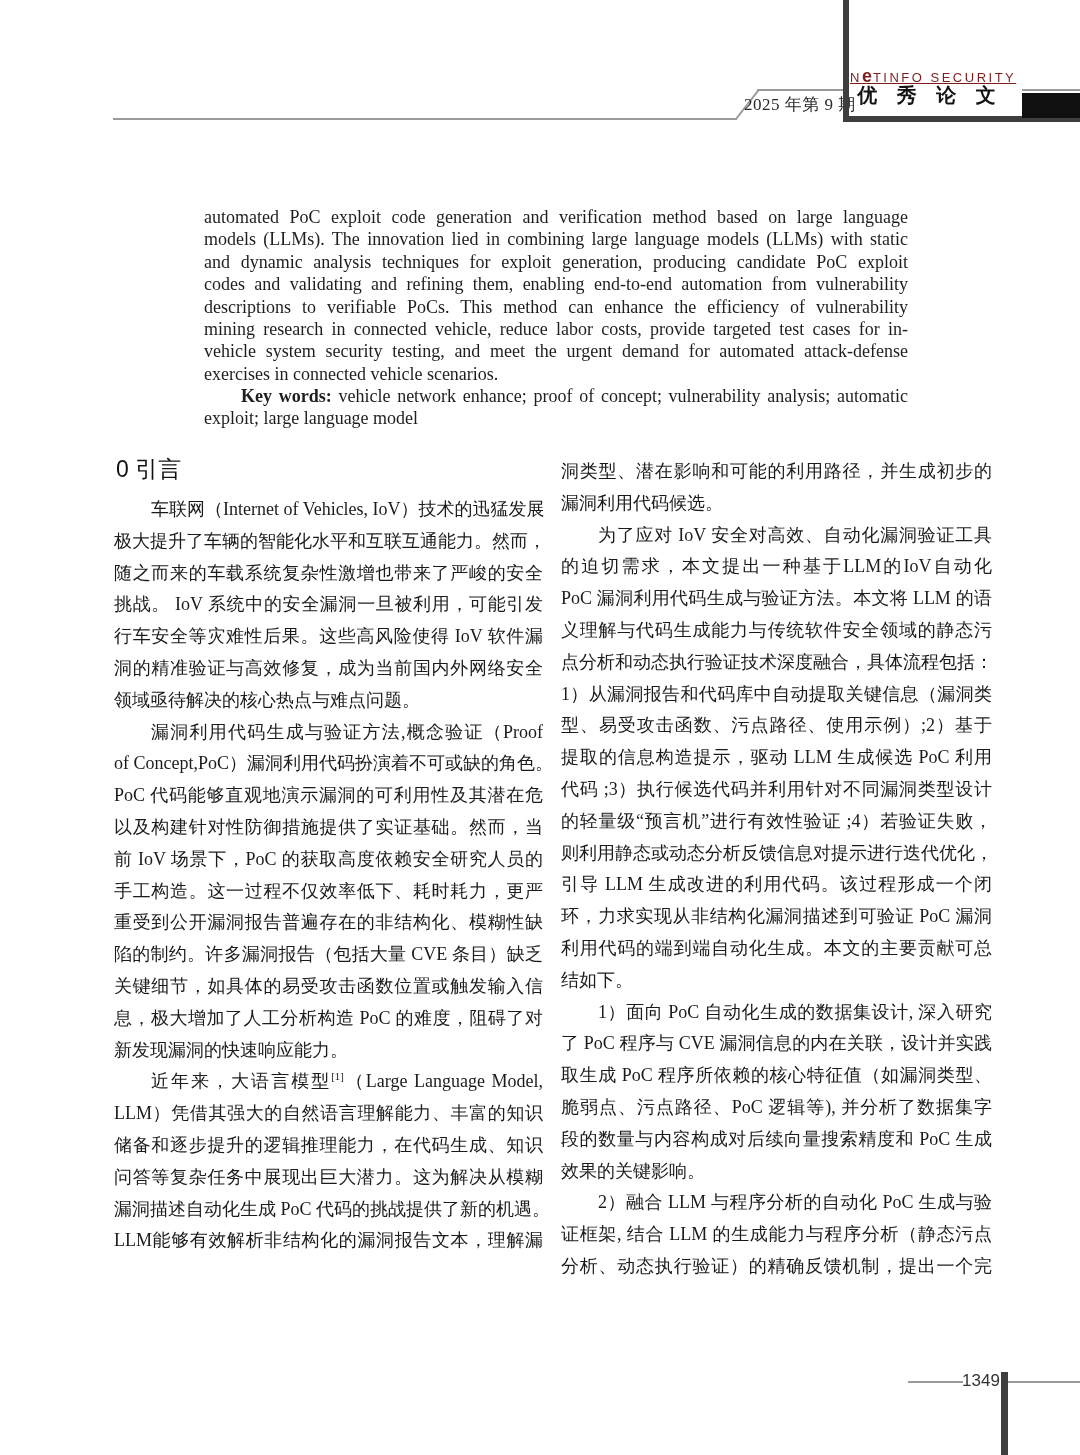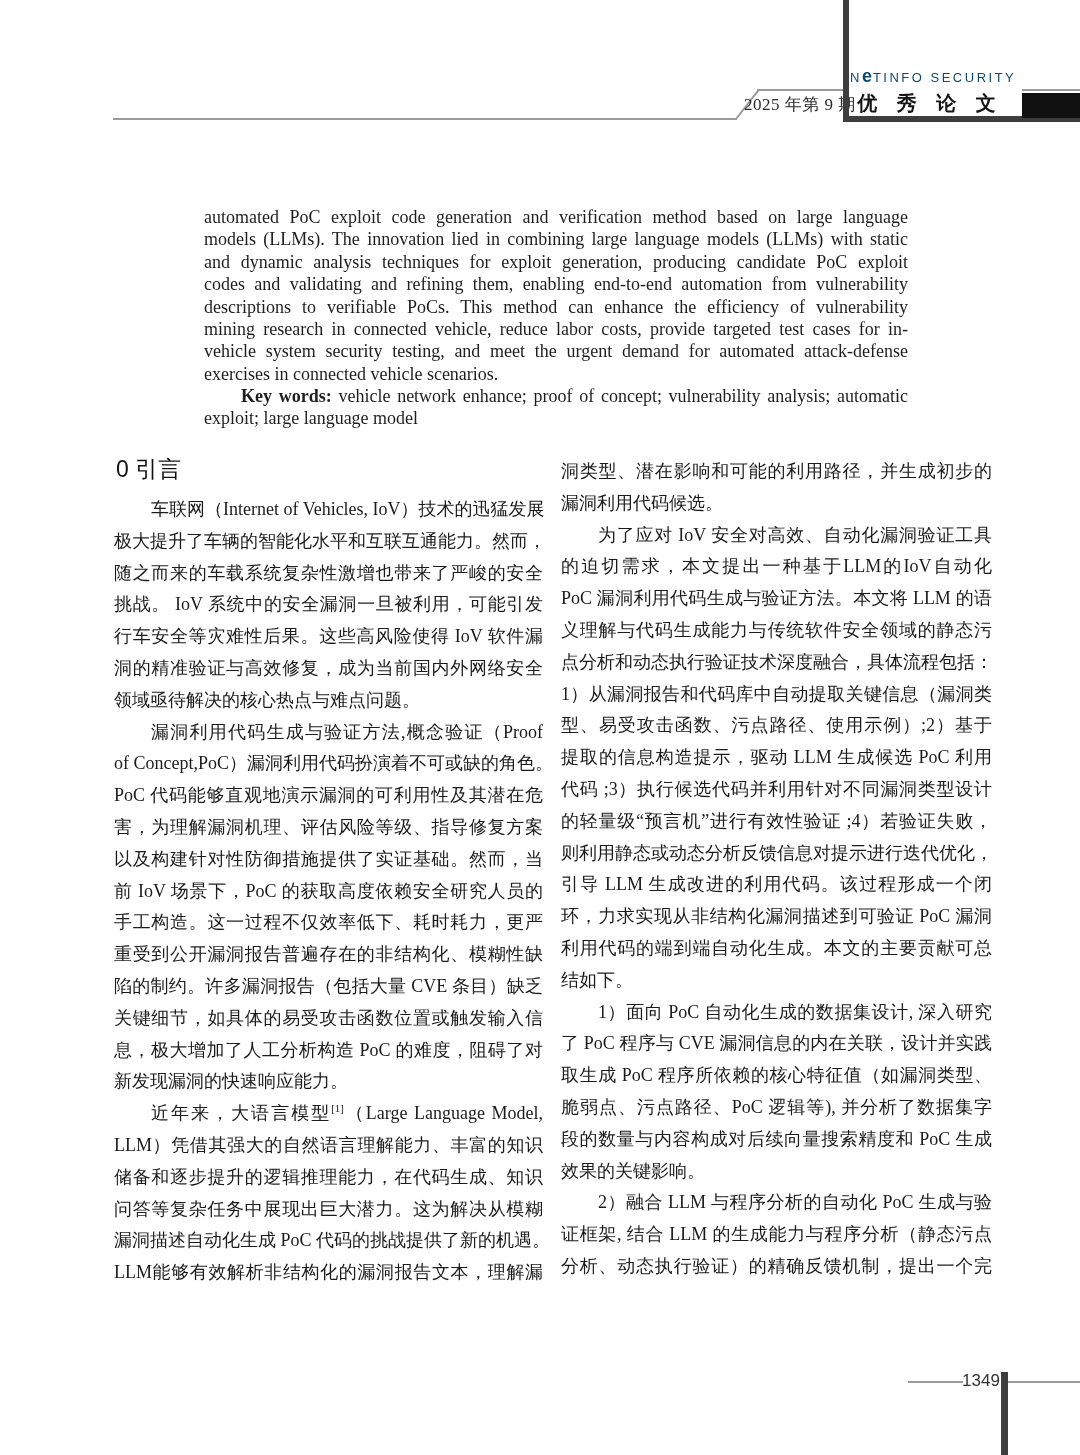--- a/index.html
+++ b/index.html
@@ -14,25 +14,25 @@
   .hdr-rule-upper{left:757px;top:89px;width:86px;}
   .hdr-issue{
     position:absolute;left:744px;top:93px;width:96px;font-size:17px;color:#2a2a2a;
     white-space:nowrap;letter-spacing:0.5px;
   }
   .hdr-vbar{position:absolute;left:843px;top:0;width:6px;height:122px;background:#3e3e3e;}
   .hdr-hbar{position:absolute;left:843px;top:116px;width:237px;height:6px;background:#3e3e3e;}
   .hdr-journal{
     position:absolute;left:850px;top:66px;width:160px;text-align:center;
     font-family:"Liberation Sans","DejaVu Sans",sans-serif;font-size:13px;
-    letter-spacing:2.5px;color:#0c4a6e;white-space:nowrap;
+    letter-spacing:2.5px;color:#7f1d1d;white-space:nowrap;text-decoration:underline;
   }
   .hdr-journal .logo-e{font-size:18px;font-weight:bold;letter-spacing:1px;}
   .hdr-column-label{
-    position:absolute;left:850px;top:90px;width:160px;text-align:center;
+    position:absolute;left:850px;top:82px;width:160px;text-align:center;
     font-family:"Liberation Sans","DejaVu Sans",sans-serif;font-weight:bold;
     font-size:20px;letter-spacing:7px;color:#141414;white-space:nowrap;
   }
   .hdr-rule-right{left:1022px;top:89px;width:58px;}
   .hdr-blackrect{position:absolute;left:1022px;top:93px;width:58px;height:25px;background:#101010;}
   
   .abstract{
     position:absolute;left:204px;top:206px;width:704px;
     font-size:18px;line-height:22.4px;color:#1e1e1e;
   }
@@ -101,21 +101,20 @@
       <div class="tline indent">车联网（Internet of Vehicles, IoV）技术的迅猛发展</div>
       <div class="tline">极大提升了车辆的智能化水平和互联互通能力。然而，</div>
       <div class="tline">随之而来的车载系统复杂性激增也带来了严峻的安全</div>
       <div class="tline">挑战。 IoV 系统中的安全漏洞一旦被利用，可能引发</div>
       <div class="tline">行车安全等灾难性后果。这些高风险使得 IoV 软件漏</div>
       <div class="tline">洞的精准验证与高效修复，成为当前国内外网络安全</div>
       <div class="tline pend">领域亟待解决的核心热点与难点问题。</div>
       <div class="tline indent">漏洞利用代码生成与验证方法,概念验证（Proof</div>
       <div class="tline">of Concept,PoC）漏洞利用代码扮演着不可或缺的角色。</div>
       <div class="tline">PoC 代码能够直观地演示漏洞的可利用性及其潜在危</div>
-      <div class="tline">害，为理解漏洞机理、评估风险等级、指导修复方案</div>
       <div class="tline">以及构建针对性防御措施提供了实证基础。然而，当</div>
       <div class="tline">前 IoV 场景下，PoC 的获取高度依赖安全研究人员的</div>
       <div class="tline">手工构造。这一过程不仅效率低下、耗时耗力，更严</div>
       <div class="tline">重受到公开漏洞报告普遍存在的非结构化、模糊性缺</div>
       <div class="tline">陷的制约。许多漏洞报告（包括大量 CVE 条目）缺乏</div>
       <div class="tline">关键细节，如具体的易受攻击函数位置或触发输入信</div>
       <div class="tline">息，极大增加了人工分析构造 PoC 的难度，阻碍了对</div>
       <div class="tline pend">新发现漏洞的快速响应能力。</div>
       <div class="tline indent"><span>近年来，大语言模型</span><sup>[1]</sup><span>（Large Language Model,</span></div>
       <div class="tline">LLM）凭借其强大的自然语言理解能力、丰富的知识</div>

